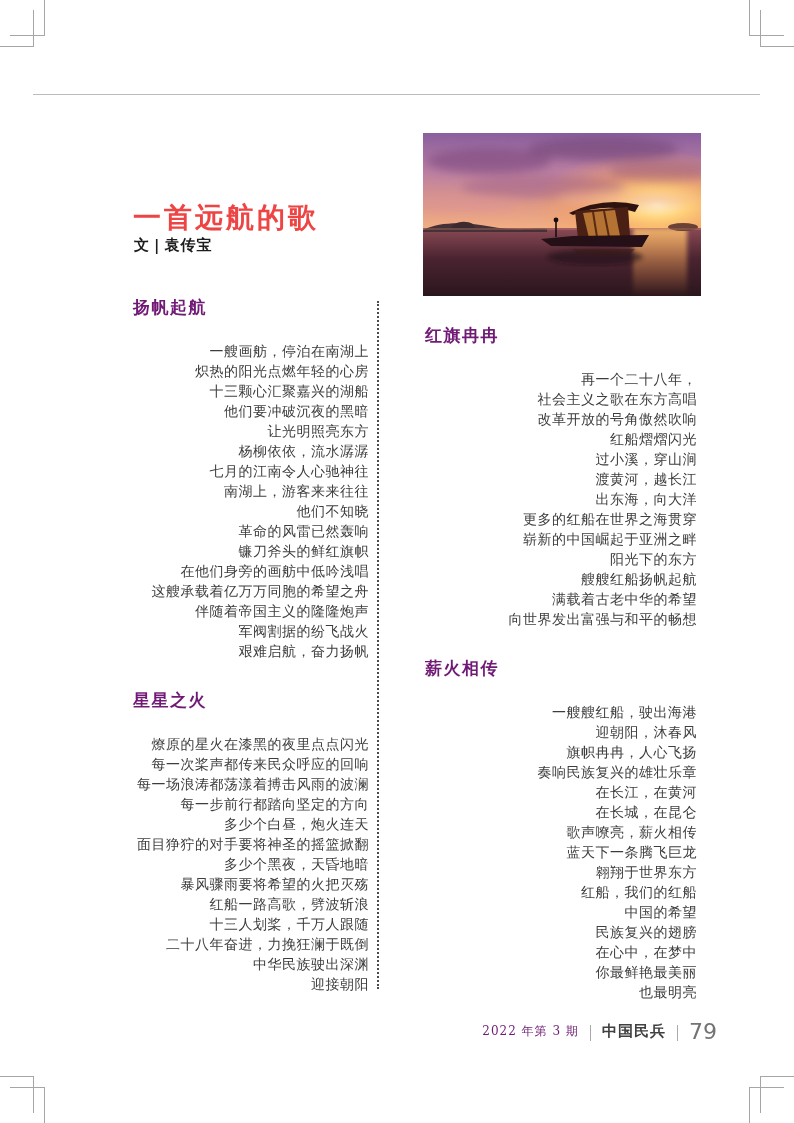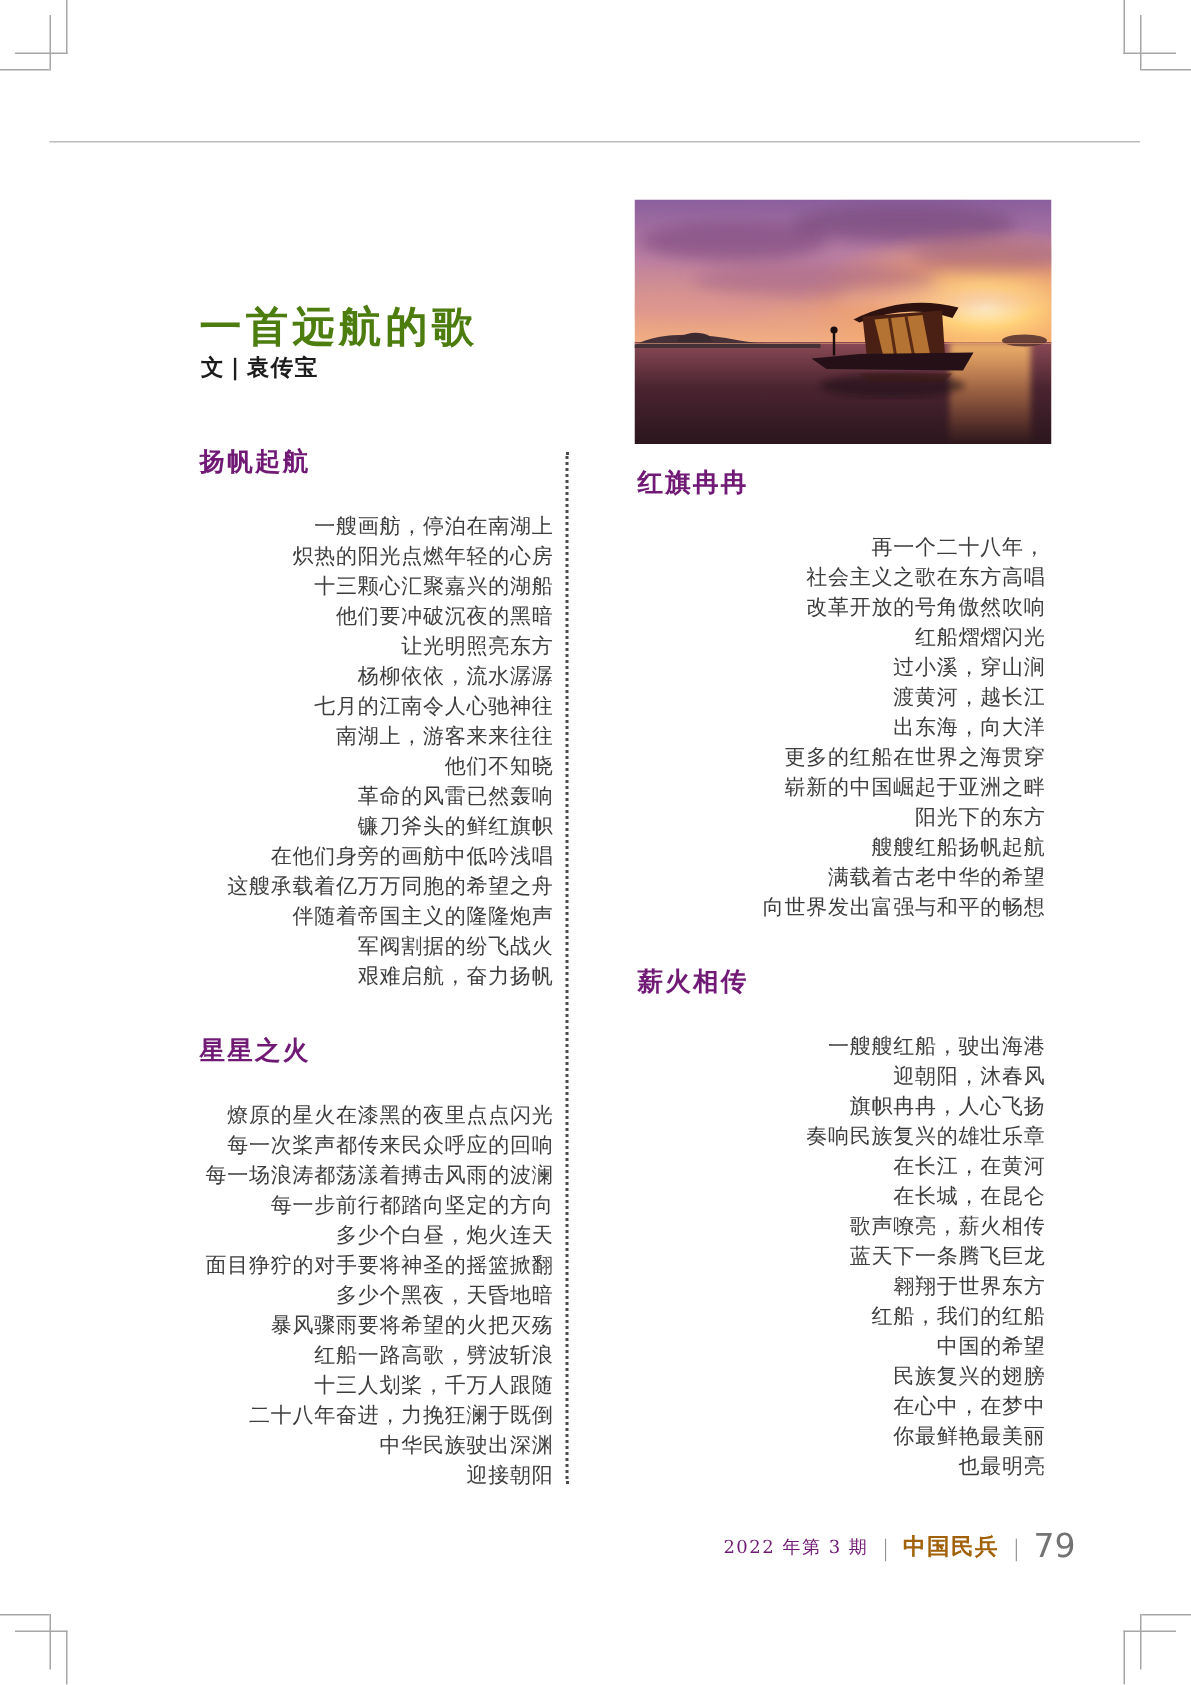--- a/index.html
+++ b/index.html
@@ -31,36 +31,36 @@
   .br-v1{left:749px;top:1087px;height:36px;}
   .br-h1{left:749px;top:1087px;width:35px;}
   .br-v2{left:760px;top:1076px;height:37px;}
   .br-h2{left:761px;top:1076px;width:33px;}
 
   .header-rule{position:absolute;left:33px;top:94px;width:727px;height:1px;background:#bcbcbc;}
 
   
   .article-title{
     position:absolute;left:133px;top:180px;
-    font-size:28px;font-weight:bold;color:#4d7c0f;letter-spacing:3px;
+    font-size:28px;font-weight:bold;color:#ef4444;letter-spacing:3px;
   }
   .byline{
     position:absolute;left:134px;top:236px;
     font-size:15px;font-weight:bold;color:#1c1c1c;letter-spacing:1px;
   }
   .byline .sep{margin:0 4px;font-weight:bold;color:#1c1c1c;}
 
   
   .photo-wrap{position:absolute;left:423px;top:133px;width:278px;height:163px;}
   .photo-wrap svg{display:block;}
 
   
   .col{position:absolute;}
   .col-left{left:133px;top:296px;width:236px;}
-  .col-right{left:425px;top:310px;width:272px;}
+  .col-right{left:425px;top:324px;width:272px;}
   .divider{
     position:absolute;left:377px;top:301px;height:688px;width:0;
     border-left:2px dotted #4b4b4b;
   }
   .section-heading{
     font-size:17px;font-weight:bold;color:#701a75;margin:0 0 22px 0;letter-spacing:1.5px;
   }
   .poem-section + .poem-section{margin-top:28px;}
   .poem-line{
     font-size:14px;height:20px;line-height:20px;color:#3d3d3d;
@@ -68,21 +68,21 @@
   }
 
   
   .footer{
     position:absolute;top:1019px;right:77px;
     display:flex;align-items:center;color:#4a4a4a;
   }
   .footer .issue{font-size:12px;color:#701a75;letter-spacing:1px;}
   .footer .fsep{font-size:15px;color:#8a8a8a;margin:0 9px;font-weight:200;
     font-family:"DejaVu Sans","Liberation Sans",sans-serif;}
-  .footer .magazine{font-size:15px;font-weight:bold;color:#a16207;letter-spacing:1px;}
+  .footer .magazine{font-size:15px;font-weight:bold;color:#404040;letter-spacing:1px;}
   .footer .pageno{font-size:22px;color:#737373;
     font-family:"DejaVu Sans","Liberation Sans",sans-serif;}
 </style>
 </head>
 <body>
 
 <div>
   <div class="cm v tl-v1"></div>
   <div class="cm h tl-h1"></div>
   <div class="cm v tl-v2"></div>

